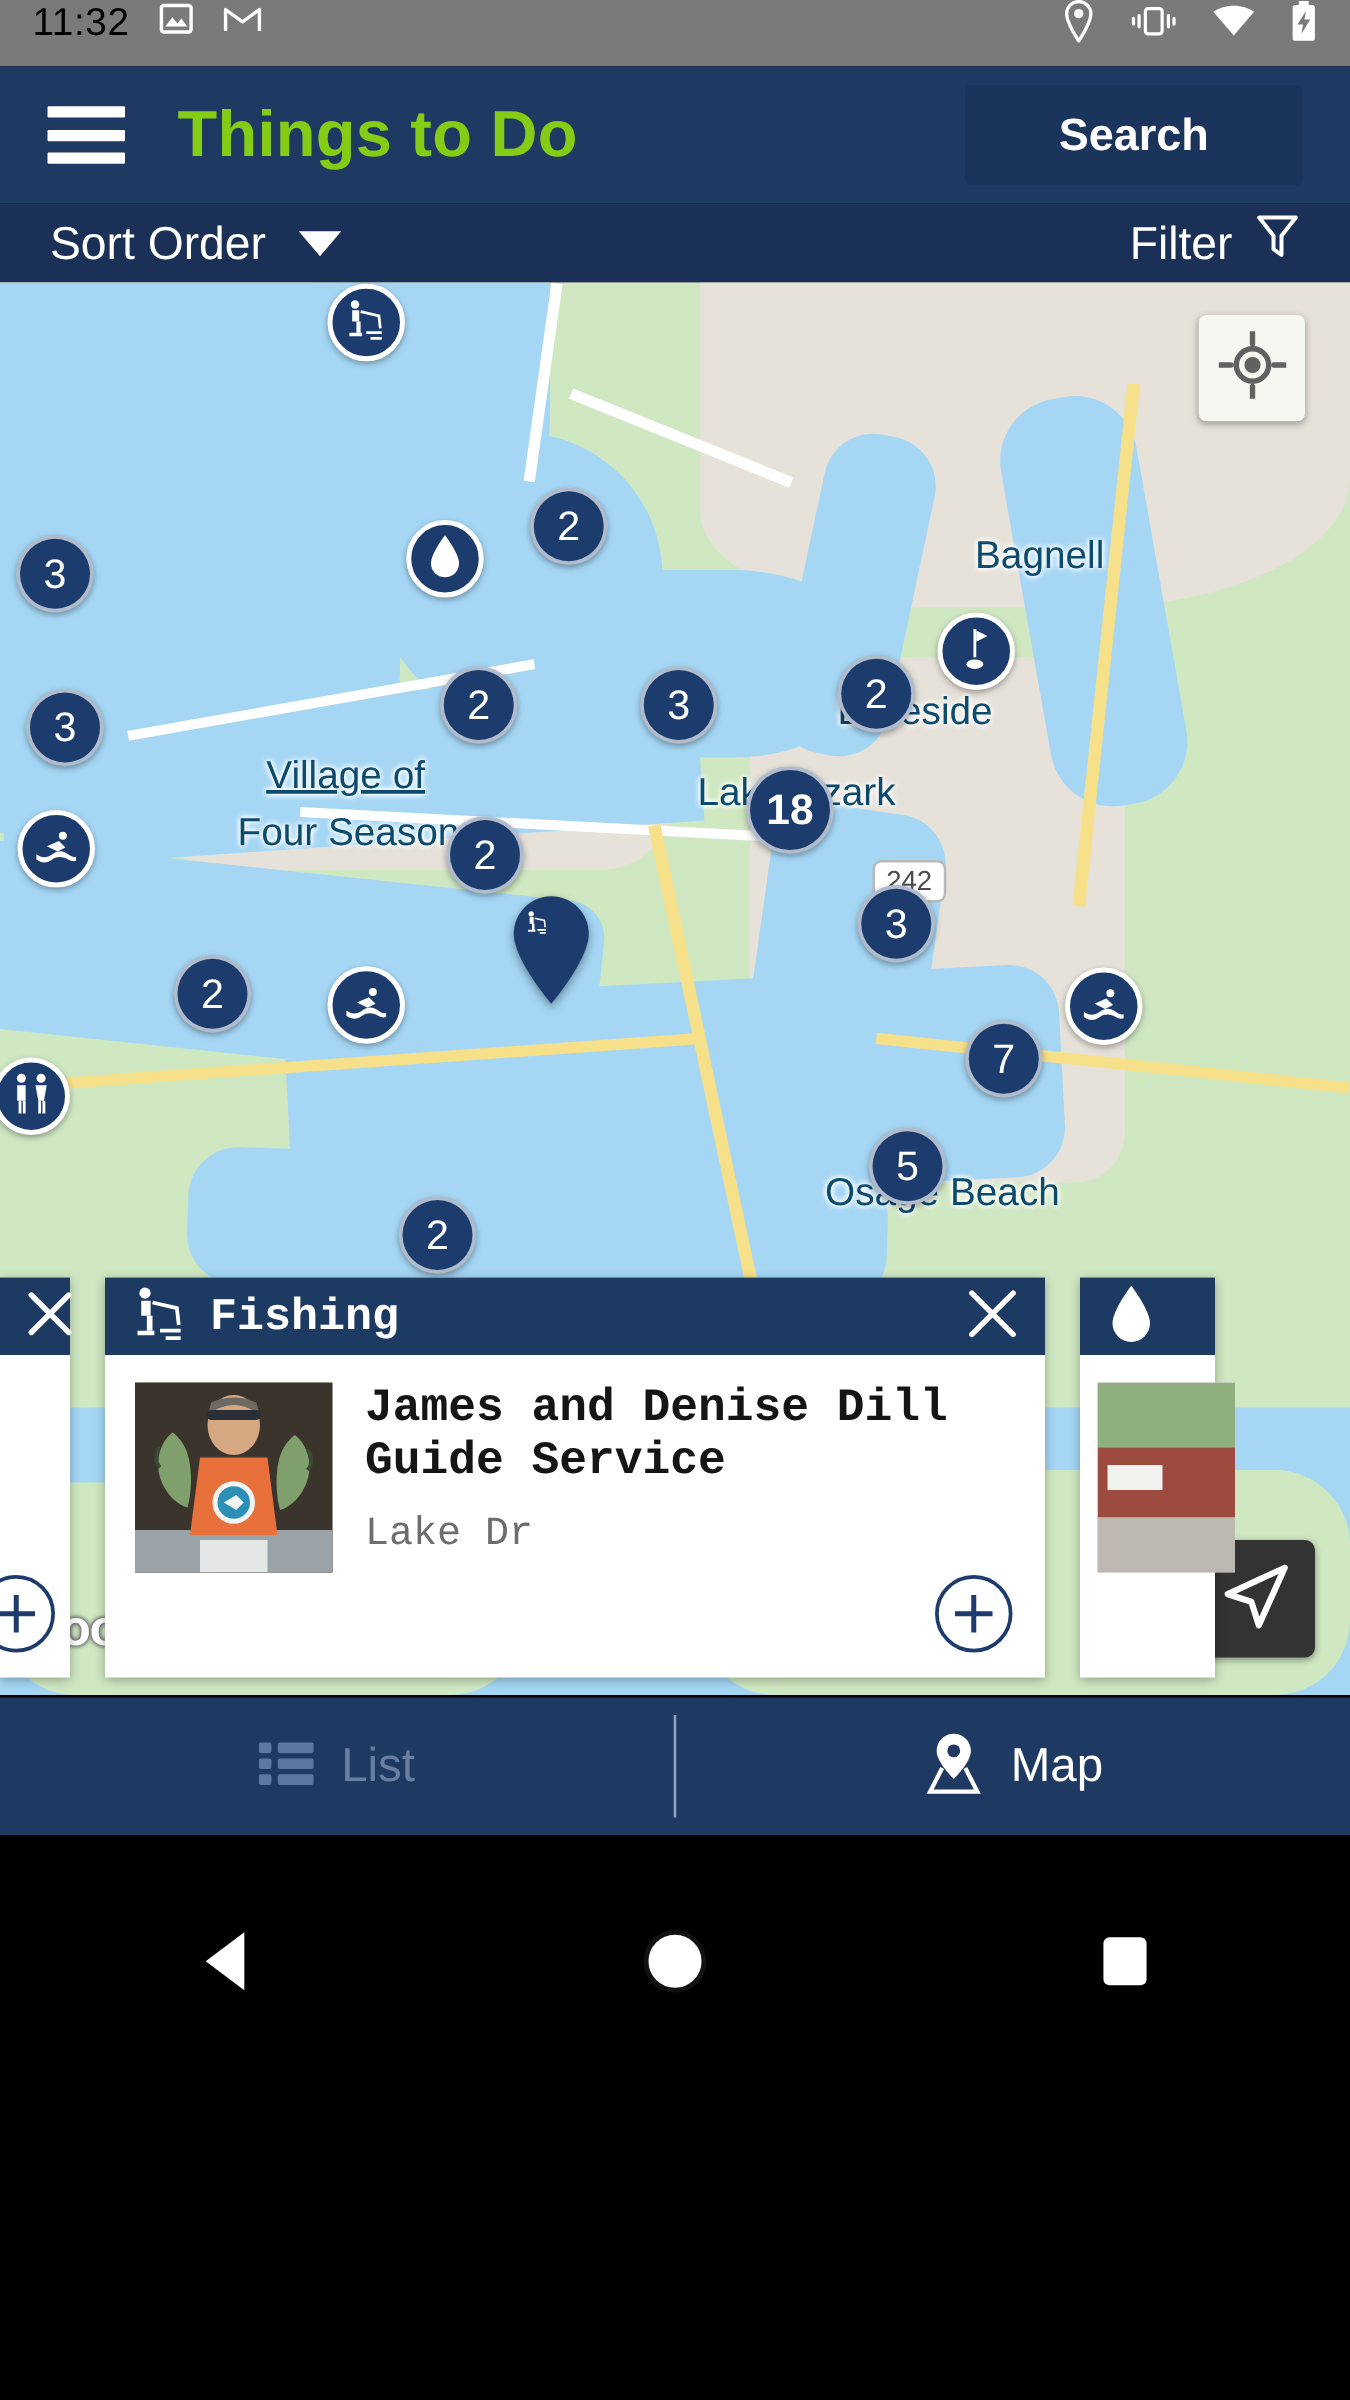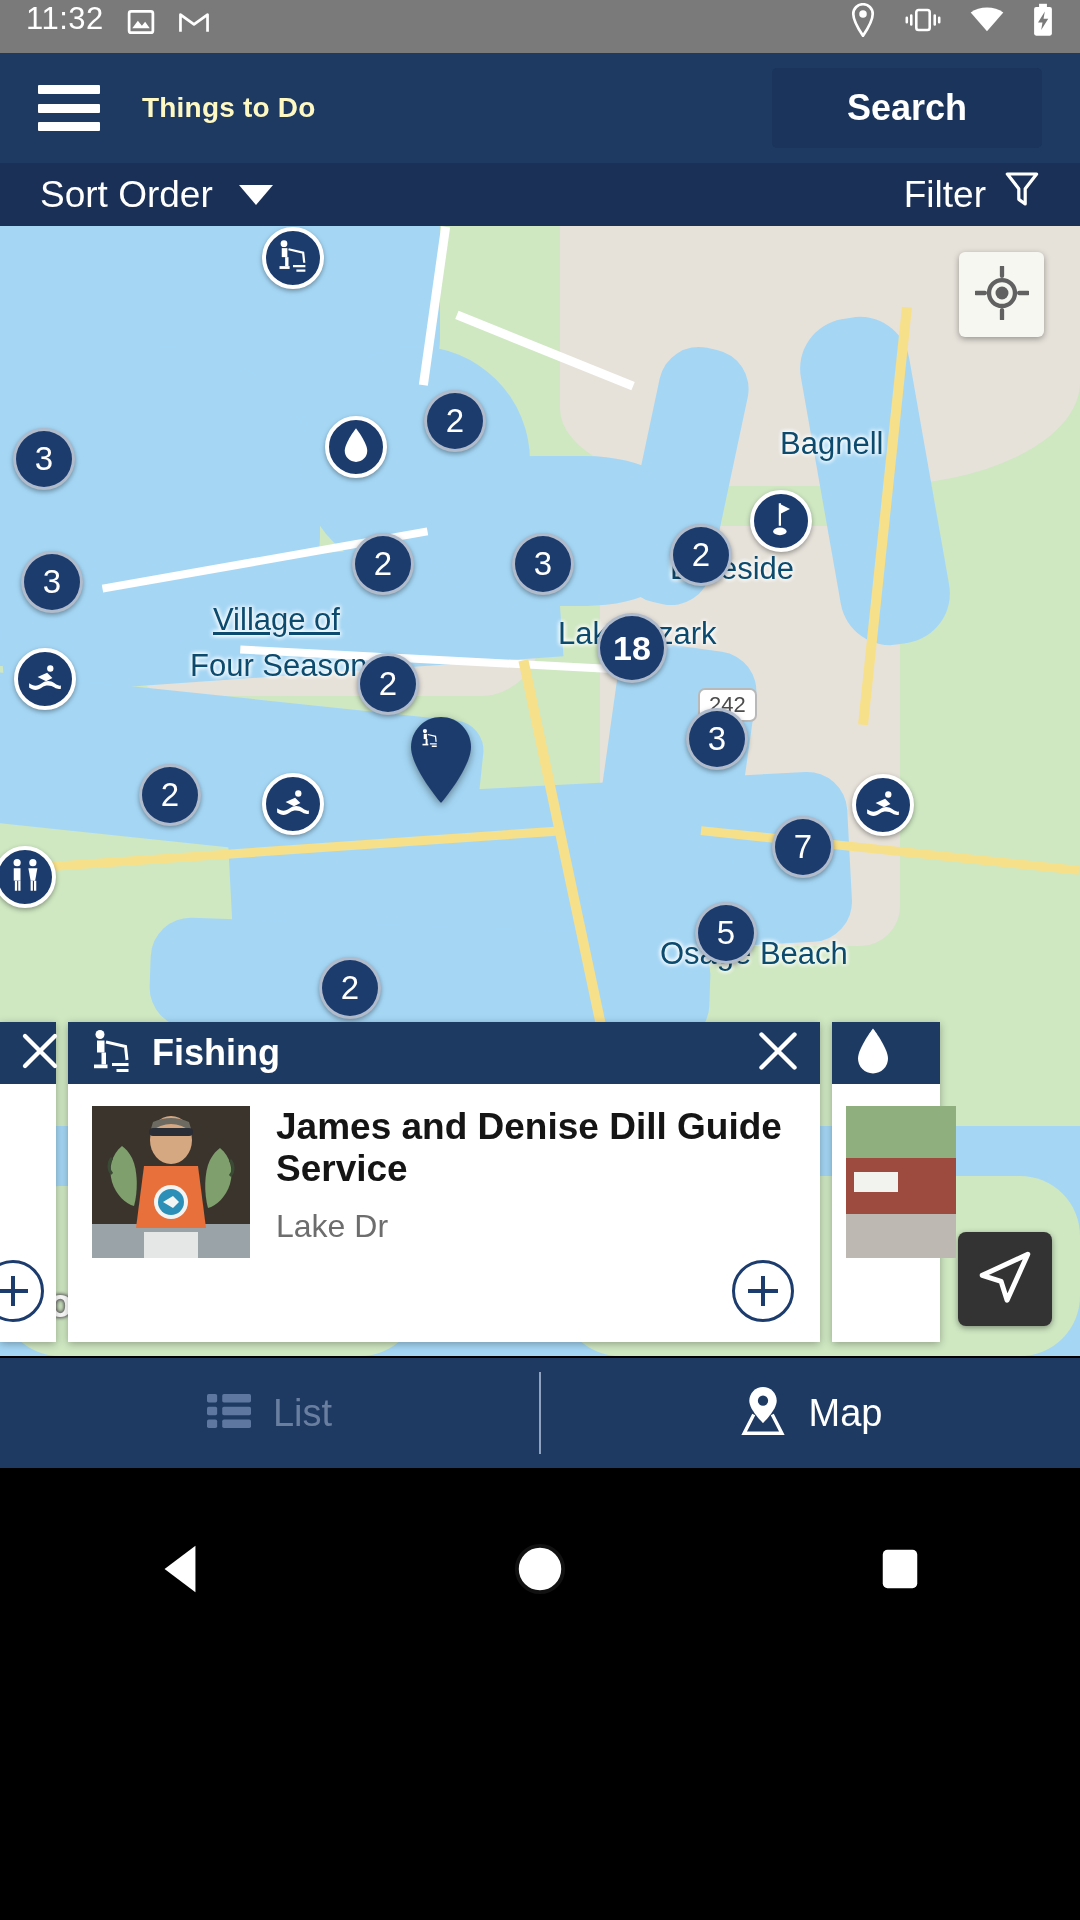--- a/index.html
+++ b/index.html
@@ -5,37 +5,37 @@
   * { margin:0; padding:0; box-sizing:border-box; }
   html,body { width:1080px; height:1920px; overflow:hidden; }
   body {
     font-family:"Liberation Sans", sans-serif;
     background:#000;
     position:relative;
   }
   
   #statusbar{
     position:absolute; left:0; top:0; width:1080px; height:53px;
-    background:#7a7a7a; display:flex; align-items:flex-end;
-    padding:16px 26px; color:#ffffff;
+    background:#7a7a7a; display:flex; align-items:flex-start;
+    padding:0 26px; color:#000000;
   }
   #statusbar .time{ font-size:31px; letter-spacing:.5px; }
   #statusbar .left-icons{ display:flex; align-items:center; gap:22px; margin-left:22px; }
   #statusbar .spacer{ flex:1; }
   #statusbar .right-icons{ display:flex; align-items:center; gap:28px; }
   .sbicon{ display:block; }
   
   #appbar{
     position:absolute; left:0; top:53px; width:1080px; height:110px;
     background:#1e3a63; display:flex; align-items:center; padding:0 38px;
   }
   #hamburger{ width:62px; height:46px; display:flex; flex-direction:column;
     justify-content:space-between; cursor:pointer; }
   #hamburger i{ display:block; height:9px; background:#fff; border-radius:1px; }
-  #apptitle{ color:#fef9c3; font-size:28px; font-weight:bold; margin-left:42px; letter-spacing:.2px; }
+  #apptitle{ color:#84cc16; font-size:52px; font-weight:bold; margin-left:42px; letter-spacing:.2px; }
   #searchbtn{
     margin-left:auto; width:270px; height:80px; background:#1a345b;
     border-radius:5px; color:#fff; font-size:36px;
     display:flex; align-items:center; justify-content:center; cursor:pointer;
     border:none; font-family:inherit;font-weight:bold;
   }
   
   #sortbar{
     position:absolute; left:0; top:163px; width:1080px; height:63px;
     background:#1a3056; display:flex; align-items:center; padding:0 40px; color:#fff;
@@ -94,21 +94,21 @@
     background:#333333; border-radius:8px; display:flex;align-items:center;justify-content:center;
     cursor:pointer; box-shadow:0 2px 6px rgba(0,0,0,.4);
   }
   #googlelogo{
     position:absolute; left:18px; bottom:30px; font-size:40px; font-weight:bold;
     letter-spacing:-1px; color:#fff; text-shadow:0 0 4px #707070,0 0 4px #707070,0 0 3px #707070;
   }
   
   #carousel{
     position:absolute; left:0; top:1022px; width:1080px; height:320px;
-    display:flex; align-items:flex-start; gap:12px;
+    display:flex; align-items:flex-start; gap:28px;font-family:Liberation Mono, monospace;
   }
   .card{ background:#fff; box-shadow:0 2px 8px rgba(0,0,0,.3); flex:0 0 auto; position:relative; }
   .card-head{
     background:#1d3a63; height:62px; display:flex; align-items:center;
     padding:0 20px; color:#fff;
   }
   .card-head .cat{ font-size:36px; font-weight:bold; margin-left:16px; }
   .xbtn{ margin-left:auto; cursor:pointer; }
   .card.partial-left{ width:56px; margin-left:0; }
   .card.main{ width:752px; }

